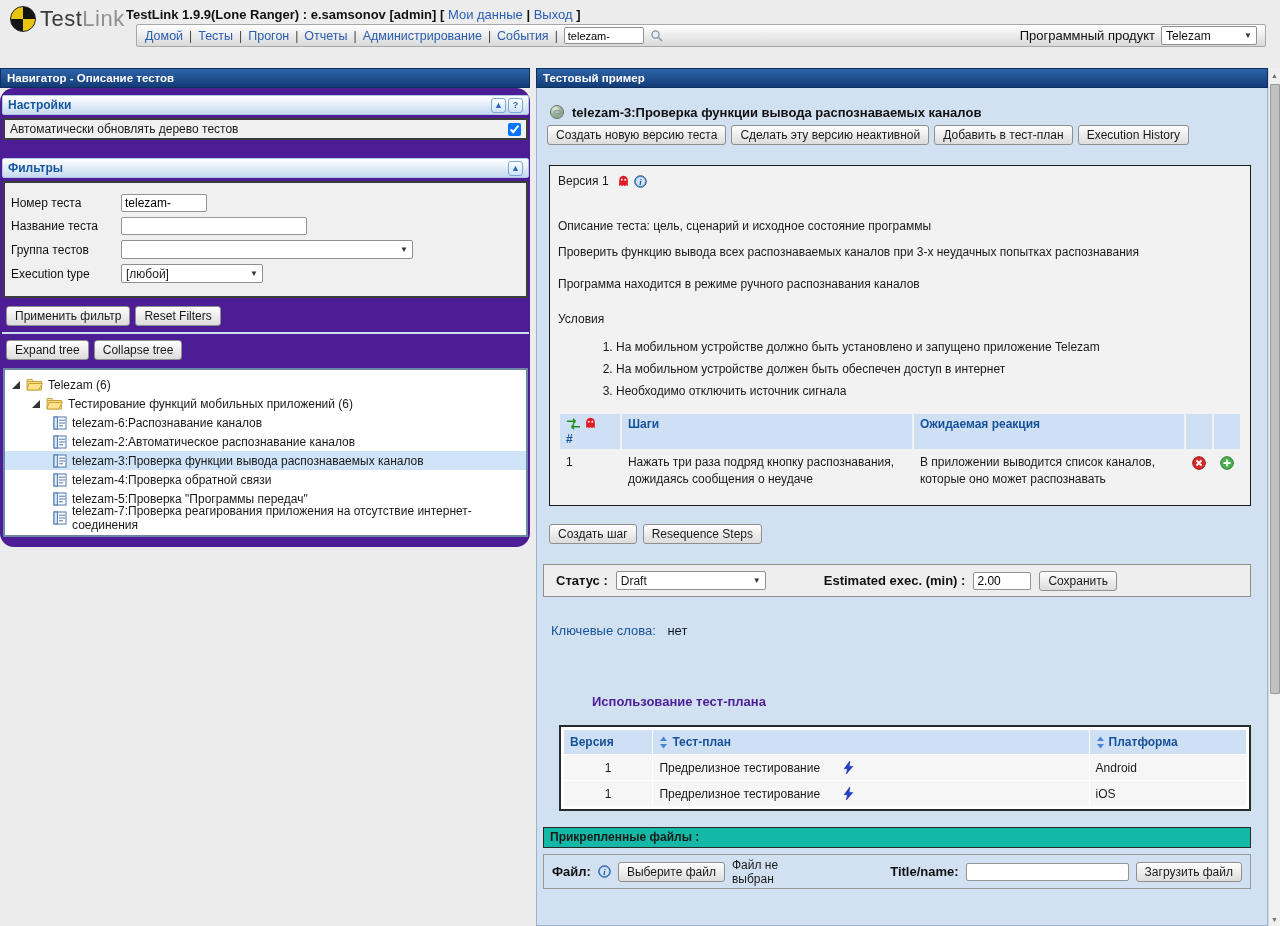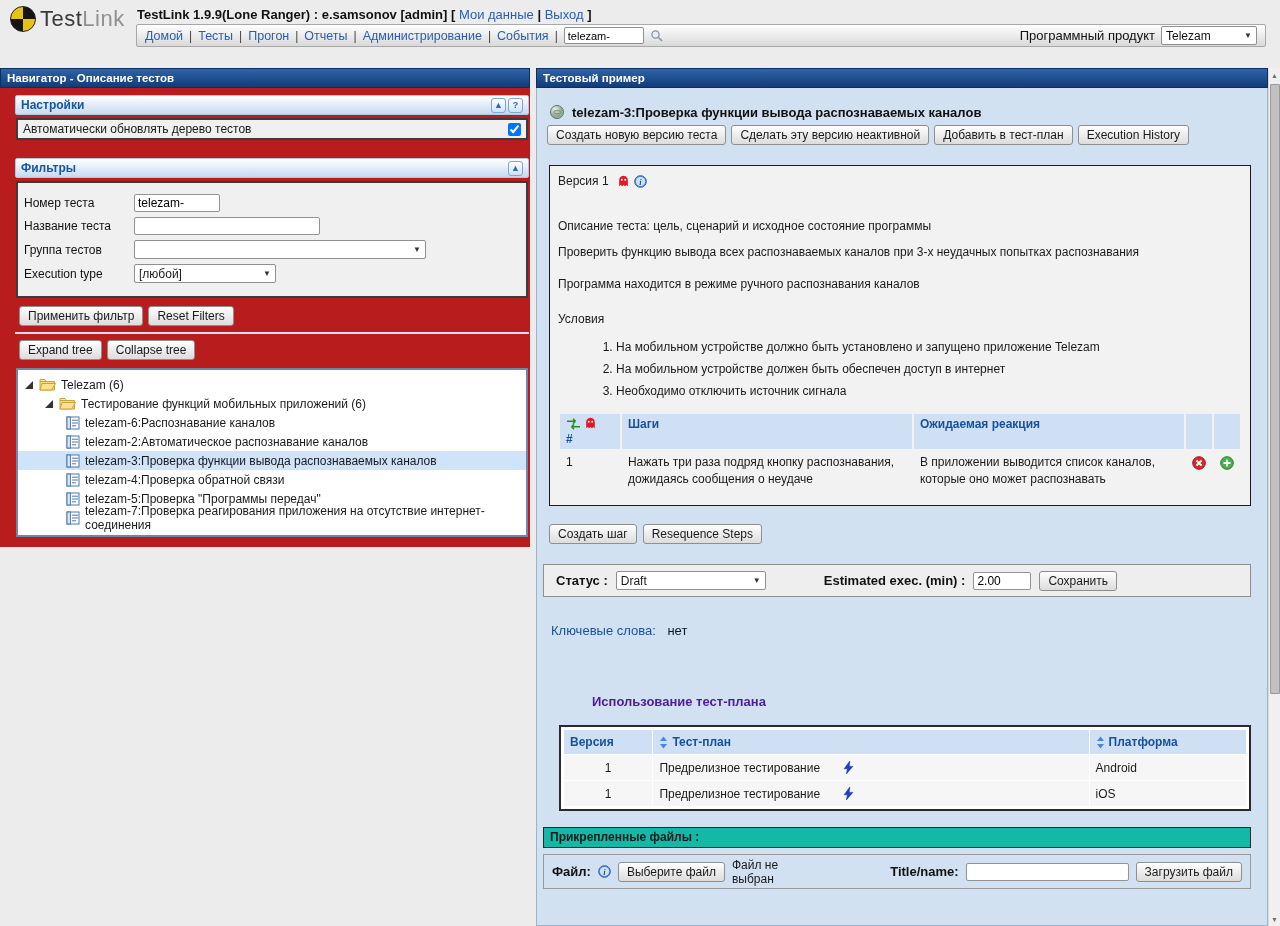--- a/index.html
+++ b/index.html
@@ -14,21 +14,21 @@
   }
   
   .logo { position:absolute; left:10px; top:6px; display:flex; align-items:center; gap:4px; }
   .logo-ball {
     width:26px; height:26px; border-radius:50%;
     background: conic-gradient(#141414 0 25%, #e8c412 25% 50%, #141414 50% 75%, #e8c412 75%);
     border:1px solid #222;
   }
   .logo-text { font-size:22px; letter-spacing:0.5px; color:#3a3a3a; }
   .logo-text .lt2 { color:#909090; }
-  .app-title { position:absolute; left:137px; top:7px; font-size:13px; font-weight:bold; color:#111; }
+  .app-title { position:absolute; left:126px; top:7px; font-size:13px; font-weight:bold; color:#111; }
   .app-title a { color:#2a5db0; text-decoration:none; font-weight:normal; cursor:pointer; }
   .navbar {
     position:absolute; left:136px; top:24px; right:14px; height:23px;
     border:1px solid #a8a8a8; border-radius:2px;
     background: linear-gradient(#ffffff, #d9d9d9);
     display:flex; align-items:center; padding:0 8px; gap:6px;
   }
   .navbar a { color:#2a5db0; text-decoration:none; font-size:12.5px; cursor:pointer; }
   .nav-sep { color:#444; }
   .nav-search {
@@ -56,21 +56,21 @@
     border:1px solid #8f8f8f; border-radius:3px;
     padding:2px 8px; font-size:12px; color:#1a1a1a;
     font-family:"Liberation Sans",sans-serif; cursor:pointer; white-space:nowrap;
   }
   .tinput {
     border:1px solid #949494; border-radius:2px; height:18px; background:#fff;
     font-size:12px; padding:0 3px; font-family:"Liberation Sans",sans-serif;
   }
   
   .left-panel { position:absolute; left:0; top:68px; width:530px; }
-  .left-body { background:#b91c1c; padding:7px 1px 10px 15px; min-height:430px; }
+  .left-body { background:#4c1d95; padding:7px 1px 10px 2px; min-height:430px;border-radius:14px; }
   .section-hdr {
     height:20px; margin:0 0 3px 0;
     background:linear-gradient(#ffffff,#c6daf0);
     border:1px solid #b0c8e4; border-radius:2px;
     display:flex; align-items:center; padding:0 5px;
     color:#15569e; font-weight:bold; font-size:12px;
   }
   .hdr-btns { margin-left:auto; display:flex; gap:2px; }
   .sq-btn {
     width:15px; height:15px; border:1px solid #7aa6d8; border-radius:3px;

